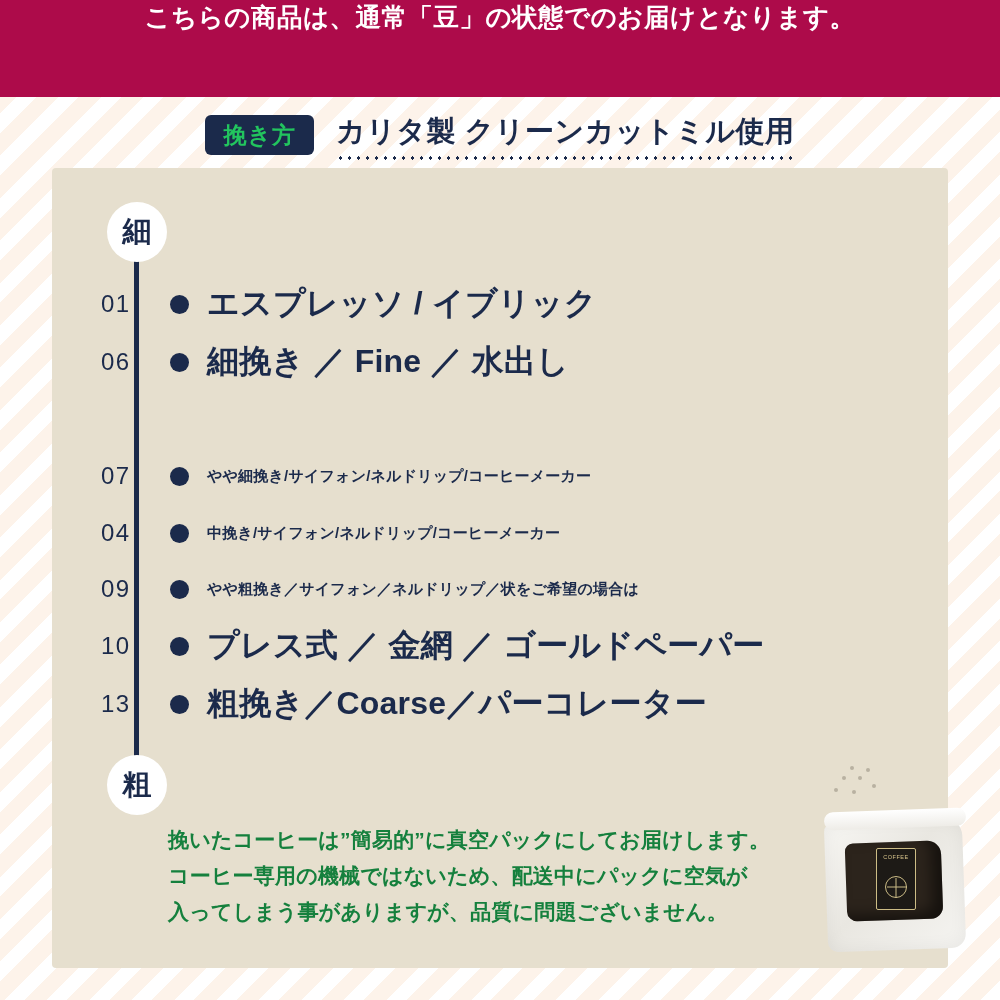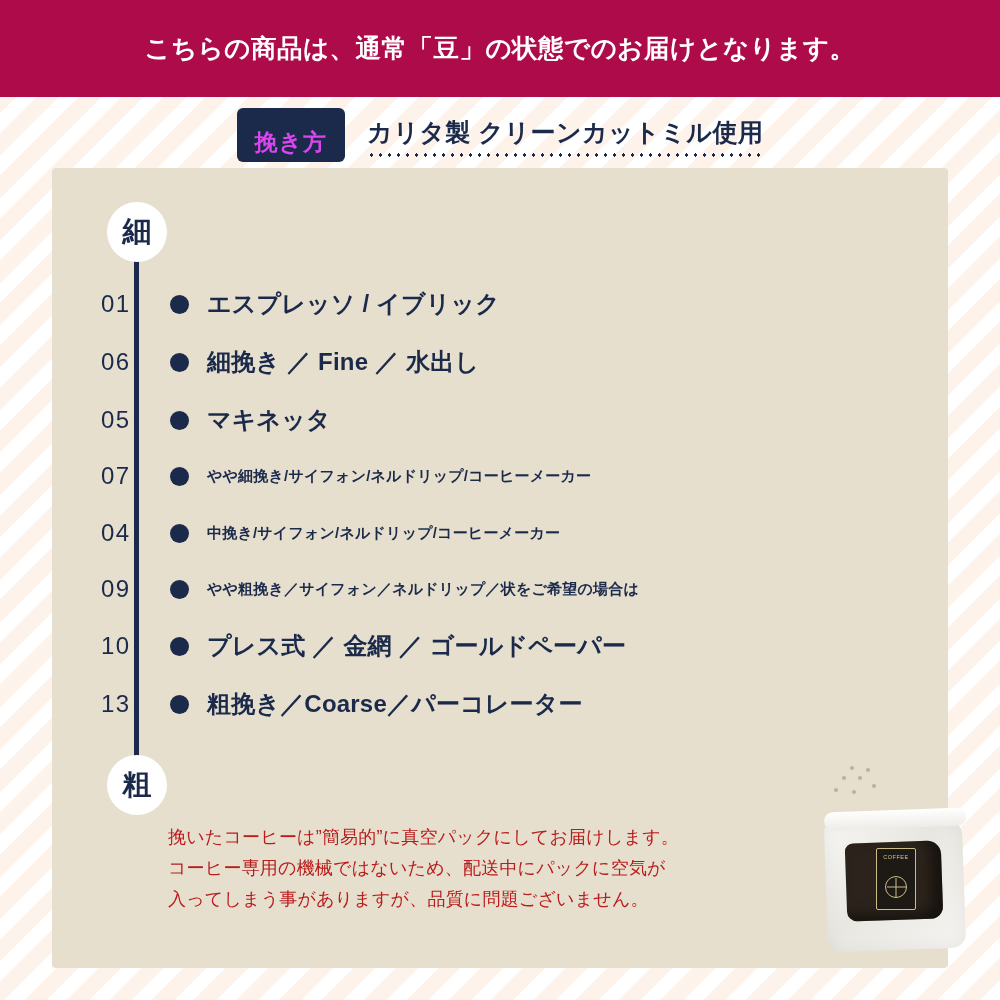--- a/index.html
+++ b/index.html
@@ -16,21 +16,21 @@
   
   .banner {
     position: absolute;
     left: 0; top: 0;
     width: 1000px; height: 97px;
     background: #ad0b4a;
     color: #ffffff;
     display: flex;
     flex-direction: column;
     align-items: center;
-    justify-content: center;
+    justify-content: space-between;
     gap: 6px;
   }
   .banner-line {
     font-size: 25.5px;
     font-weight: bold;
     letter-spacing: 0.5px;
     white-space: nowrap;
   }
 
   
@@ -50,32 +50,32 @@
   .heading-row {
     position: absolute;
     left: 0; top: 112px;
     width: 1000px; height: 46px;
     display: flex;
     align-items: center;
     justify-content: center;
   }
   .heading-badge {
     background: #1b2a4b;
-    color: #d946ef;
+    color: #22c55e;
     font-size: 23px;
     font-weight: bold;
     border-radius: 6px;
-    padding: 23px 18px 8px 18px;
+    padding: 9px 18px 8px 18px;
     letter-spacing: 1px;
     line-height: 1;
   }
   .heading-text {
     margin-left: 22px;
     color: #1b2a4b;
-    font-size: 25px;
+    font-size: 29px;
     font-weight: bold;
     letter-spacing: 0.5px;
     position: relative;
     padding-bottom: 6px;
   }
   .heading-text::after {
     content: "";
     position: absolute;
     left: 0; right: 0; bottom: -2px;
     height: 4px;
@@ -149,36 +149,36 @@
     align-items: center;
     justify-content: center;
   }
   .row-dot {
     width: 19px; height: 19px;
     border-radius: 50%;
     background: #1b2a4b;
   }
   .row-label {
     color: #1b2a4b;
-    font-size: 24px;
+    font-size: 32px;
     font-weight: bold;
     white-space: nowrap;
     letter-spacing: 0.2px;
   }
   .row-label.sm { font-size: 15px; }
 
   
   .footnote {
     position: absolute;
     left: 168px;
     top: 822px;
     width: 660px;
-    color: #b91c1c;
-    font-size: 18px;
-    font-weight: normal;
+    color: #15803d;
+    font-size: 21px;
+    font-weight: bold;
     line-height: 1.72;
     letter-spacing: 0.2px;
   }
 
   
   .photo {
     position: absolute;
     left: 820px;
     top: 808px;
     width: 150px;
@@ -290,27 +290,20 @@
   </div>
 
   <div class="row" style="top:334px">
     <div class="row-num">06</div>
     <div class="row-dot-wrap">
         <div class="row-dot"></div>
       </div>
     <div class="row-label">細挽き ／ Fine ／ 水出し</div>
   </div>
 
-  <div class="row" style="top:392px">
-    <div class="row-num">05</div>
-    <div class="row-dot-wrap">
-        <div class="row-dot"></div>
-      </div>
-    <div class="row-label">マキネッタ</div>
-  </div>
 
   <div class="row" style="top:448px">
     <div class="row-num">07</div>
     <div class="row-dot-wrap">
         <div class="row-dot"></div>
       </div>
     <div class="row-label sm">やや細挽き/サイフォン/ネルドリップ/コーヒーメーカー</div>
   </div>
 
   <div class="row" style="top:505px">

